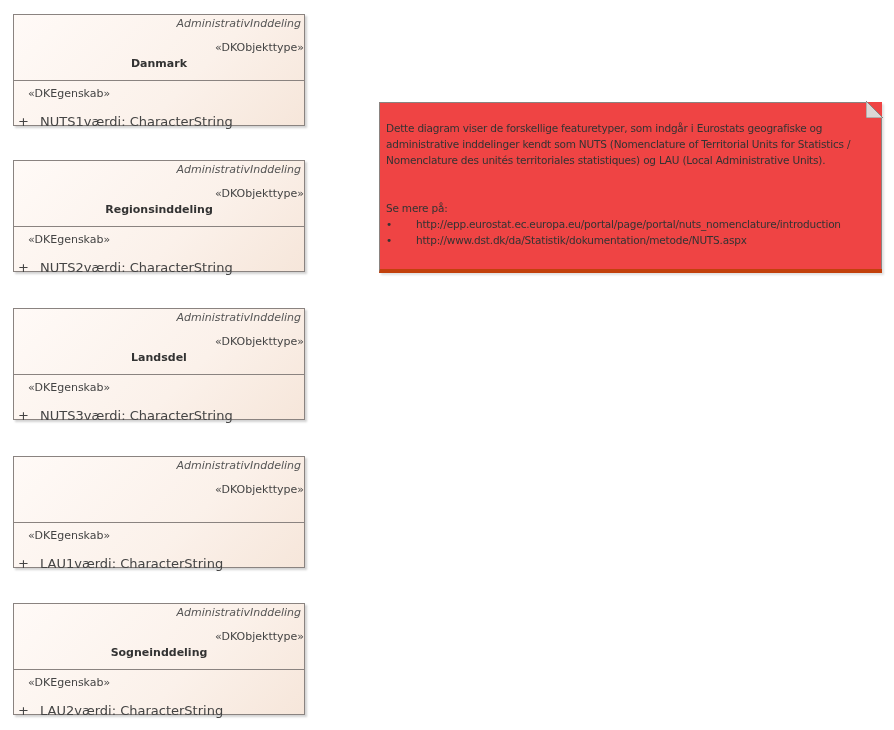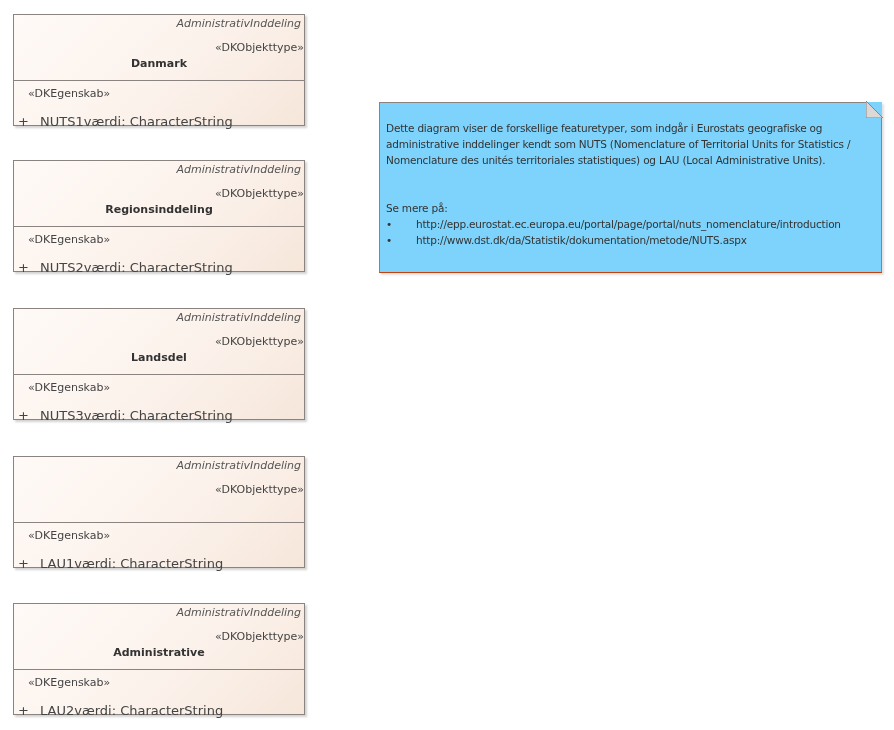--- a/index.html
+++ b/index.html
@@ -16,22 +16,22 @@
   .cls .tag { position: absolute; right: 3px; top: 2px; font-size: 11px; font-style: italic; color: #555; }
   .cls .stereo { position: absolute; left: 0; right: 0; top: 26px; text-align: right; font-size: 11px; color: #444; }
   .cls .name { position: absolute; left: 0; right: 0; top: 42px; text-align: center; font-size: 11px; font-weight: bold; color: #333; }
   .cls .attr-stereo { position: absolute; left: 14px; top: 72px; font-size: 11px; color: #444; text-align: center; }
   .cls .attr { position: absolute; left: 4px; top: 90px; font-size: 13px; color: #444; white-space: nowrap; margin-top: 9px; }
   .cls .attr .vis { display: inline-block; width: 22px; }
 
   .note {
     position: absolute; left: 379px; top: 102px; width: 503px; height: 171px;
     box-sizing: border-box;
-    background: #7dd3fc;
-    border-left: 1px solid #8a8380; border-bottom: 1px solid #c2410c;
+    background: #ef4444;
+    border-left: 1px solid #8a8380; border-bottom: 4px solid #c2410c;
     box-shadow: 2px 2px 2px rgba(0,0,0,0.12);
   }
   .note .top-edge { position: absolute; left: 0; top: 0; right: 16px; height: 1px; background: #8a8380; }
   .note .right-edge { position: absolute; right: 0; top: 16px; bottom: 0; width: 1px; background: #8a8380; }
   .note .fold { position: absolute; right: -1px; top: -1px; width: 17px; height: 17px; }
   .note .body { position: absolute; left: 6px; top: 18px; right: 20px; font-size: 10.5px; color: #333; line-height: 16px; letter-spacing: -0.2px; }
   .note .body p { margin: 0; }
   .note .gap { height: 16px; }
   .note ul { margin: 0; padding: 0; list-style: none; }
   .note li { position: relative; padding-left: 30px; }
@@ -76,21 +76,21 @@
     <div class="stereo">«DKObjekttype»</div>
   </div>
   <div class="attr-stereo">«DKEgenskab»</div>
   <div class="attr"><span class="vis">+</span><span>LAU1værdi: CharacterString</span></div>
 </div>
 
 <div class="cls" style="top:603px;">
   <div class="hdr">
     <span class="tag">AdministrativInddeling</span>
     <div class="stereo">«DKObjekttype»</div>
-    <div class="name">Administrative</div>
+    <div class="name">Sogneinddeling</div>
   </div>
   <div class="attr-stereo">«DKEgenskab»</div>
   <div class="attr"><span class="vis">+</span><span>LAU2værdi: CharacterString</span></div>
 </div>
 
 <div class="note">
   <div class="top-edge"></div>
   <div class="right-edge"></div>
   <svg class="fold" viewBox="0 0 17 17">
     <polygon points="0,0 17,17 0,17" fill="#dcd8d6"></polygon>

